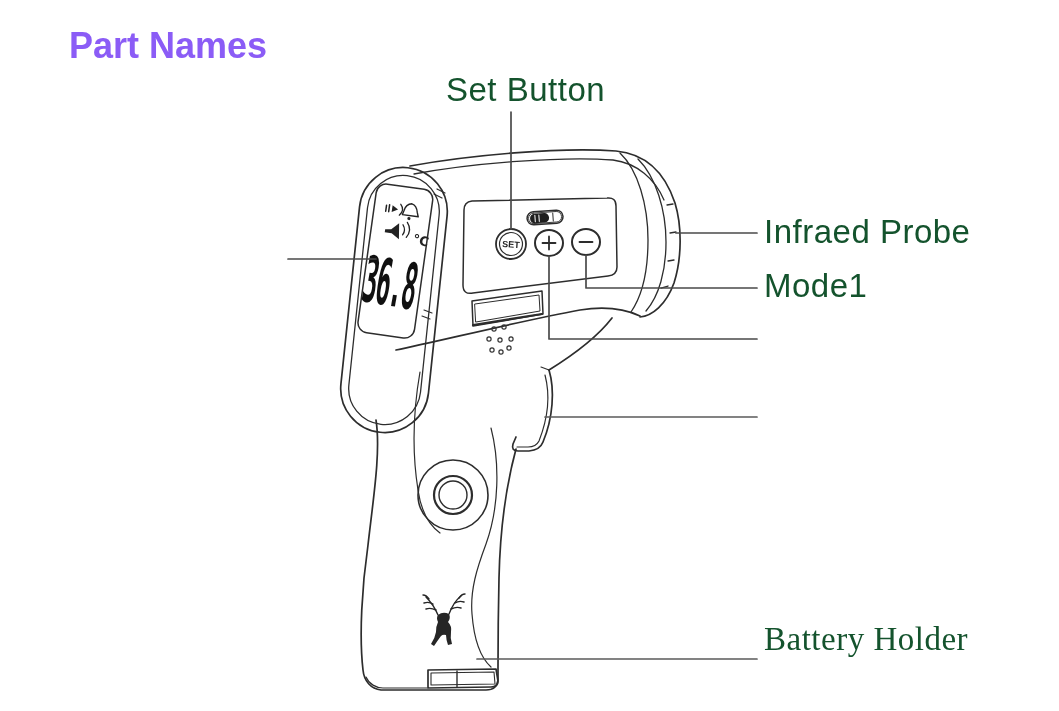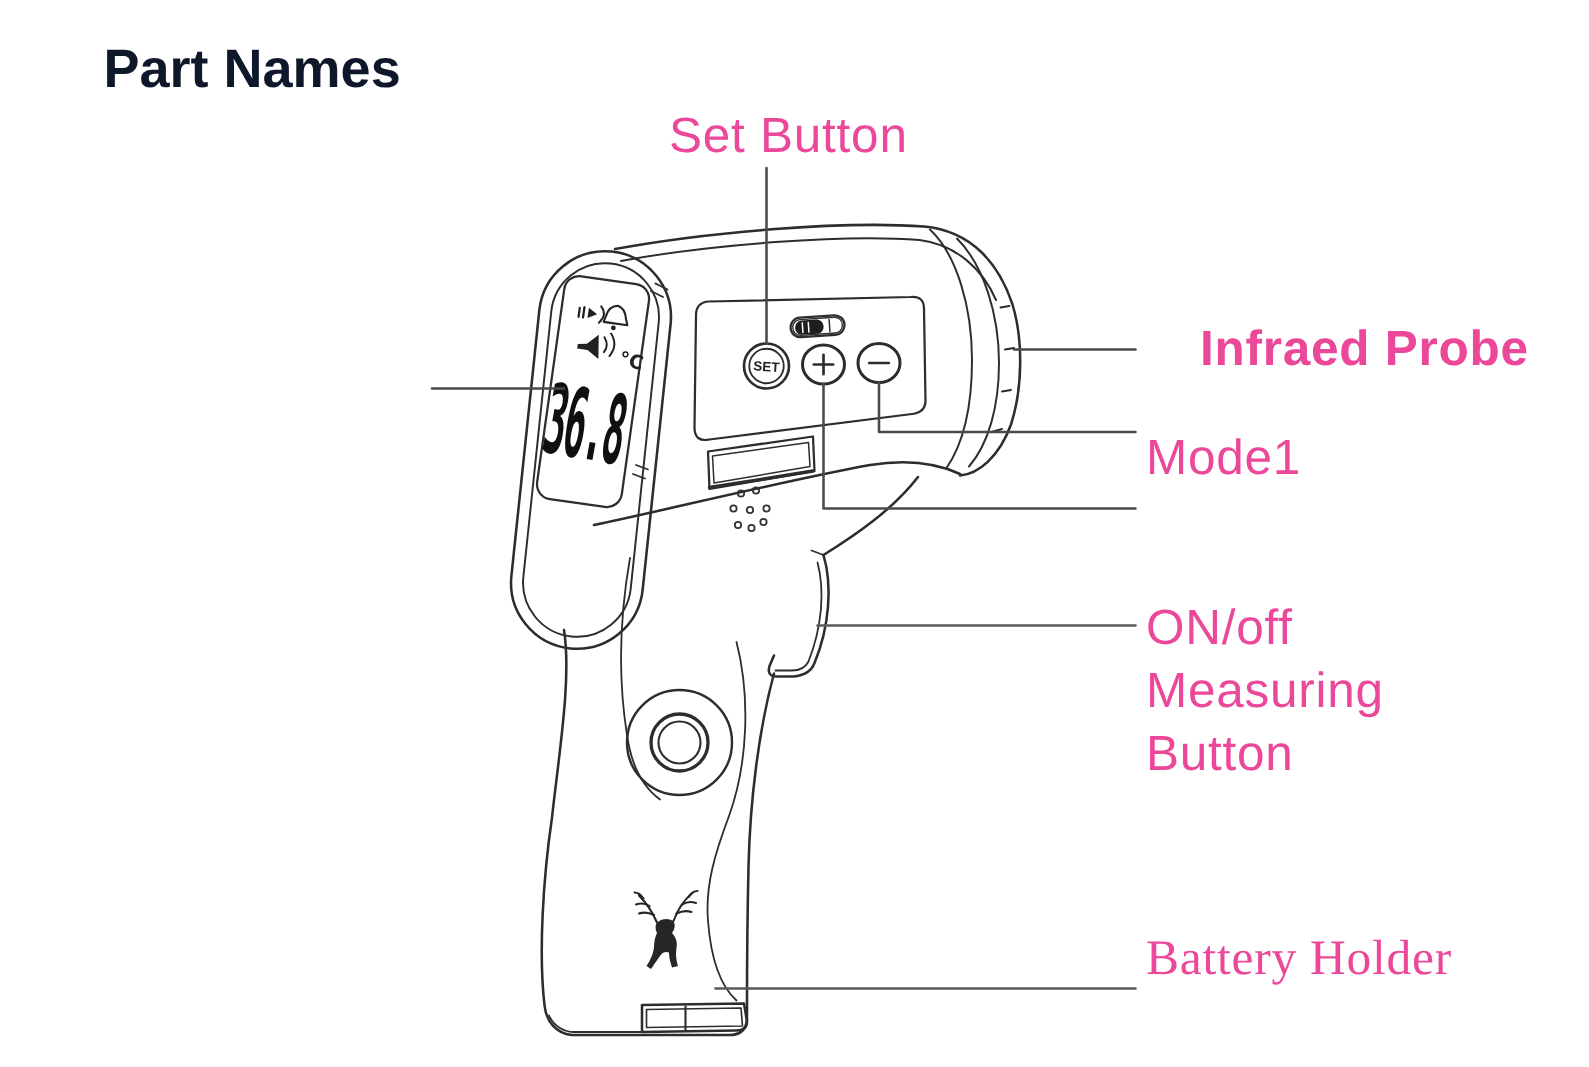--- a/index.html
+++ b/index.html
@@ -1,26 +1,26 @@
 <!DOCTYPE html>
 <html><head>
 <meta charset="utf-8">
 <style>
   html,body{margin:0;padding:0;background:#fff;}
   #page{position:relative;width:1059px;height:711px;background:#ffffff;overflow:hidden;
         font-family:"Liberation Sans",sans-serif;}
   #diagram-svg{position:absolute;left:0;top:0;}
   .page-title{position:absolute;left:69px;top:24px;font-size:36px;line-height:44px;
-      font-weight:700;color:#0f172a;white-space:nowrap;}
-  .part-label{position:absolute;font-size:33px;line-height:40px;color:#ec4899;
+      font-weight:700;color:#8b5cf6;white-space:nowrap;}
+  .part-label{position:absolute;font-size:33px;line-height:40px;color:#14532d;
       letter-spacing:0.5px;white-space:nowrap;font-weight:400;}
   .lbl-set{left:446px;top:70px;}
   .lbl-temp{left:74px;top:236px;line-height:41px;}
-  .lbl-probe{left:800px;top:212px;font-weight:bold;}
-  .lbl-mode1{left:764px;top:266px;margin-top:19px;}
+  .lbl-probe{left:764px;top:212px;}
+  .lbl-mode1{left:764px;top:266px;}
   .lbl-mode2{left:764px;top:324px;}
   .lbl-onoff{left:764px;top:397px;line-height:42px;}
   .lbl-battery{left:764px;top:619px;font-family:Liberation Serif, serif;}
 </style>
 </head>
 <body>
 
 <div id="page">
 
   <svg id="diagram-svg" width="1059" height="711" viewBox="0 0 1059 711" fill="none" stroke-linecap="round" stroke-linejoin="round">
@@ -182,21 +182,16 @@
   <div class="part-label lbl-set">Set Button</div>
 
   <div class="part-label lbl-temp">
   </div>
 
   <div class="part-label lbl-probe">Infraed Probe</div>
 
   <div class="part-label lbl-mode1">Mode1</div>
 
 
-  <div class="part-label lbl-onoff">
-    <div>ON/off</div>
-    <div>Measuring</div>
-    <div>Button</div>
-  </div>
 
   <div class="part-label lbl-battery">Battery Holder</div>
 
 </div>
 
 </body></html>

